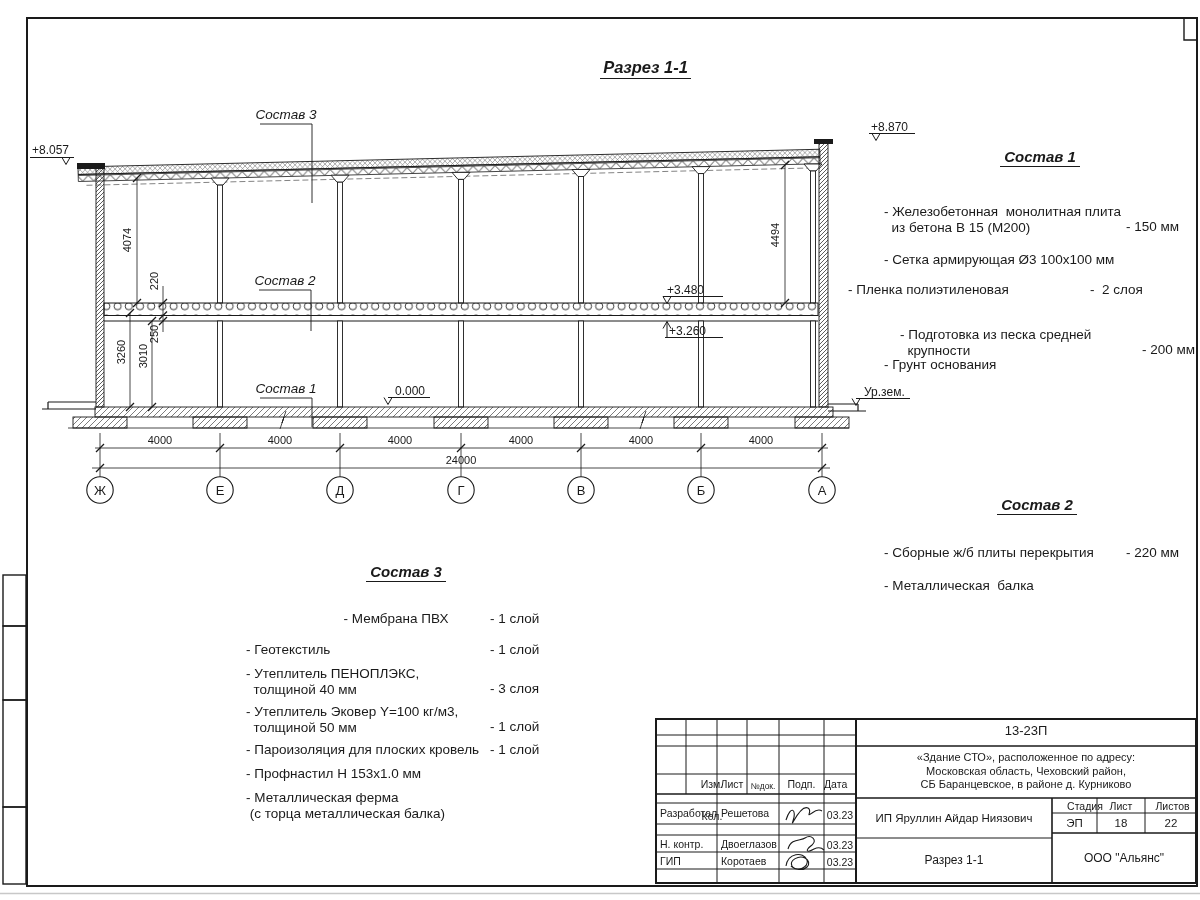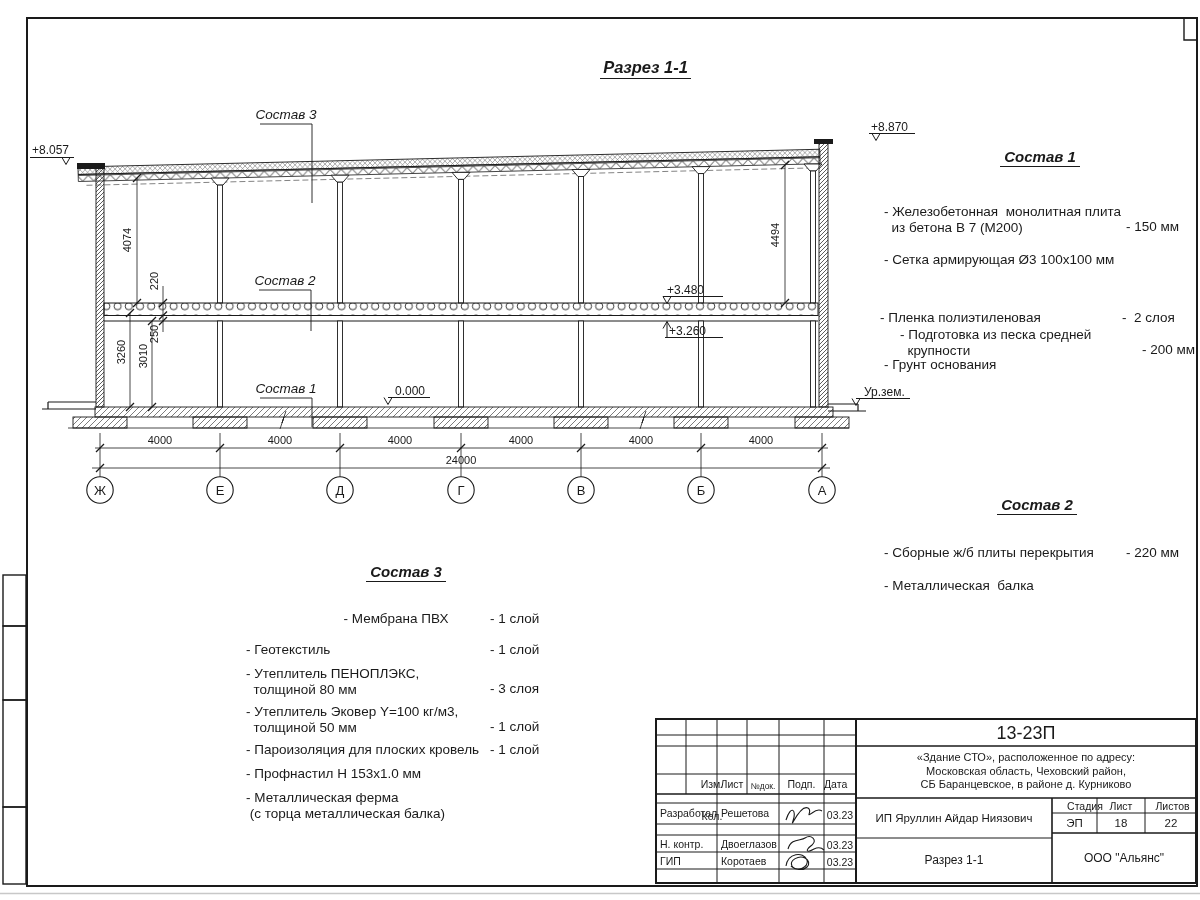--- a/index.html
+++ b/index.html
@@ -14,21 +14,21 @@
   .sttl span{border-bottom:1.4px solid #1a1a1a;padding:0 4px 1px 4px;}
   .it{font-size:13.5px;line-height:15.5px;white-space:pre;}
   .irow{position:absolute;}
   .ival{position:absolute;bottom:1px;font-size:13.5px;white-space:pre;}
   .note{font-size:12.5px;}
   .tb{font-size:10.5px;}
   .tbc{position:absolute;text-align:center;}
   .tbl{position:absolute;text-align:left;}
   .tbv{font-size:11.5px;}
   .tbb{font-size:12px;}
-  .tbn{font-size:18px;}
+  .tbn{font-size:13px;}
   .tbdesc{font-size:11px;line-height:13.5px;white-space:pre-line;text-align:center;}
   text{fill:#1a1a1a;font-family:"Liberation Sans",sans-serif;}
   .dim{font-size:11px;}
   .elev{font-size:12px;}
   .axis{font-size:13px;}
   .lbl{font-size:13.5px;font-style:italic;}
 </style>
 </head>
 <body>
 
@@ -268,27 +268,27 @@
 </svg>
 
 <div class="abs ttl ctr" style="left:598px;top:58px;width:95px;">
   <span>Разрез 1-1</span>
 </div>
 
 <div>
   <div class="abs sttl ctr" style="left:980px;top:148px;width:120px;"><span>Состав 1</span></div>
   <div class="irow" style="left:884px;top:204px;width:306px;">
     <div class="it">- Железобетонная  монолитная плита
-  из бетона В 7 (М200)</div>
+  из бетона В 15 (М200)</div>
     <div class="ival" style="left:242px;">- 150 мм</div>
   </div>
   <div class="irow" style="left:884px;top:252px;width:306px;">
     <div class="it">- Сетка армирующая Ø3 100х100 мм</div>
   </div>
-  <div class="irow" style="left:880px;top:282px;width:306px;margin-top:28px;">
+  <div class="irow" style="left:848px;top:282px;width:306px;">
     <div class="it">- Пленка полиэтиленовая</div>
     <div class="ival" style="left:242px;">-  2 слоя</div>
   </div>
   <div class="irow" style="left:884px;top:327px;width:306px;margin-left:16px;">
     <div class="it">- Подготовка из песка средней
   крупности</div>
     <div class="ival" style="left:242px;">- 200 мм</div>
   </div>
   <div class="irow" style="left:884px;top:357px;width:306px;">
     <div class="it">- Грунт основания</div>
@@ -311,21 +311,21 @@
   <div class="irow" style="left:246px;top:611px;width:300px;text-align:center;">
     <div class="it">- Мембрана ПВХ</div>
     <div class="ival" style="left:244px;">- 1 слой</div>
   </div>
   <div class="irow" style="left:246px;top:642px;width:300px;">
     <div class="it">- Геотекстиль</div>
     <div class="ival" style="left:244px;">- 1 слой</div>
   </div>
   <div class="irow" style="left:246px;top:666px;width:300px;">
     <div class="it">- Утеплитель ПЕНОПЛЭКС,
-  толщиной 80 мм</div>
+  толщиной 40 мм</div>
     <div class="ival" style="left:244px;">- 3 слоя</div>
   </div>
   <div class="irow" style="left:246px;top:704px;width:300px;">
     <div class="it">- Утеплитель Эковер Y=100 кг/м3,
   толщиной 50 мм</div>
     <div class="ival" style="left:244px;">- 1 слой</div>
   </div>
   <div class="irow" style="left:246px;top:742px;width:300px;">
     <div class="it">- Пароизоляция для плоских кровель</div>
     <div class="ival" style="left:244px;">- 1 слой</div>

